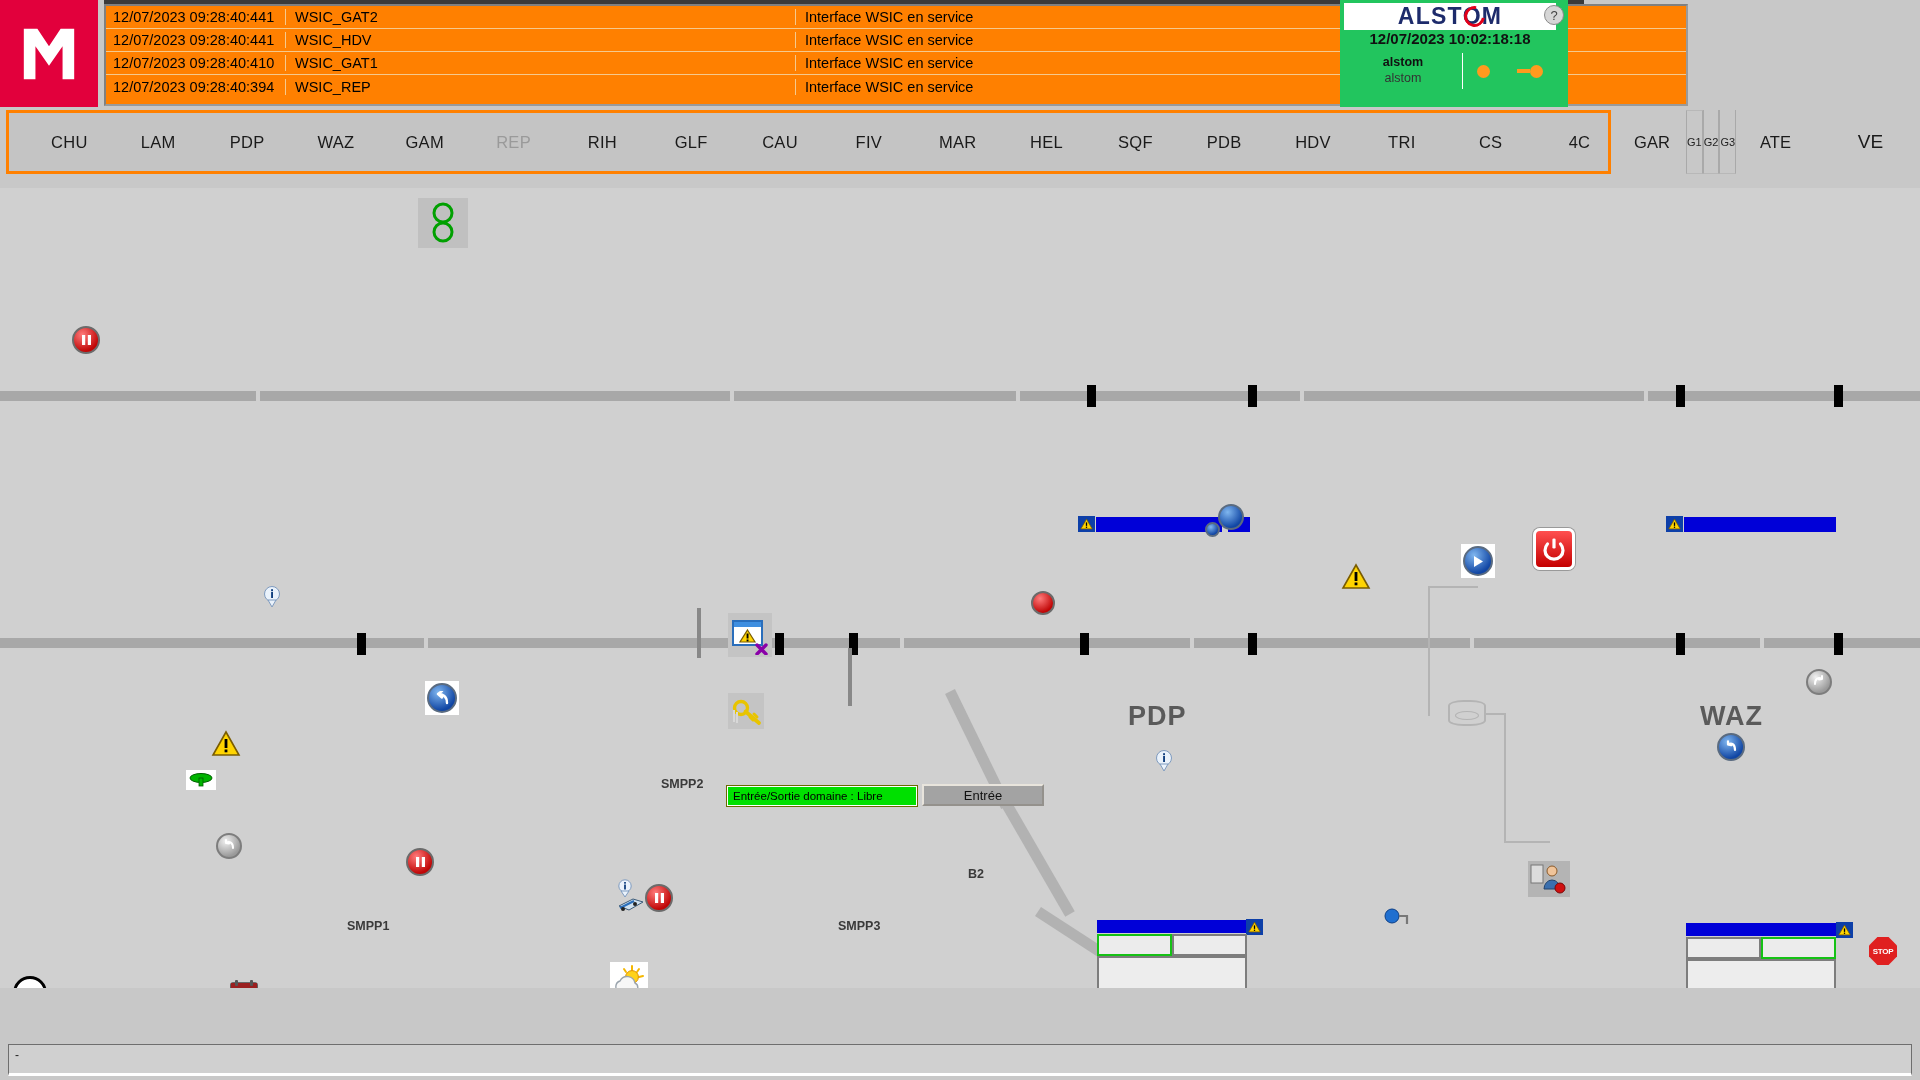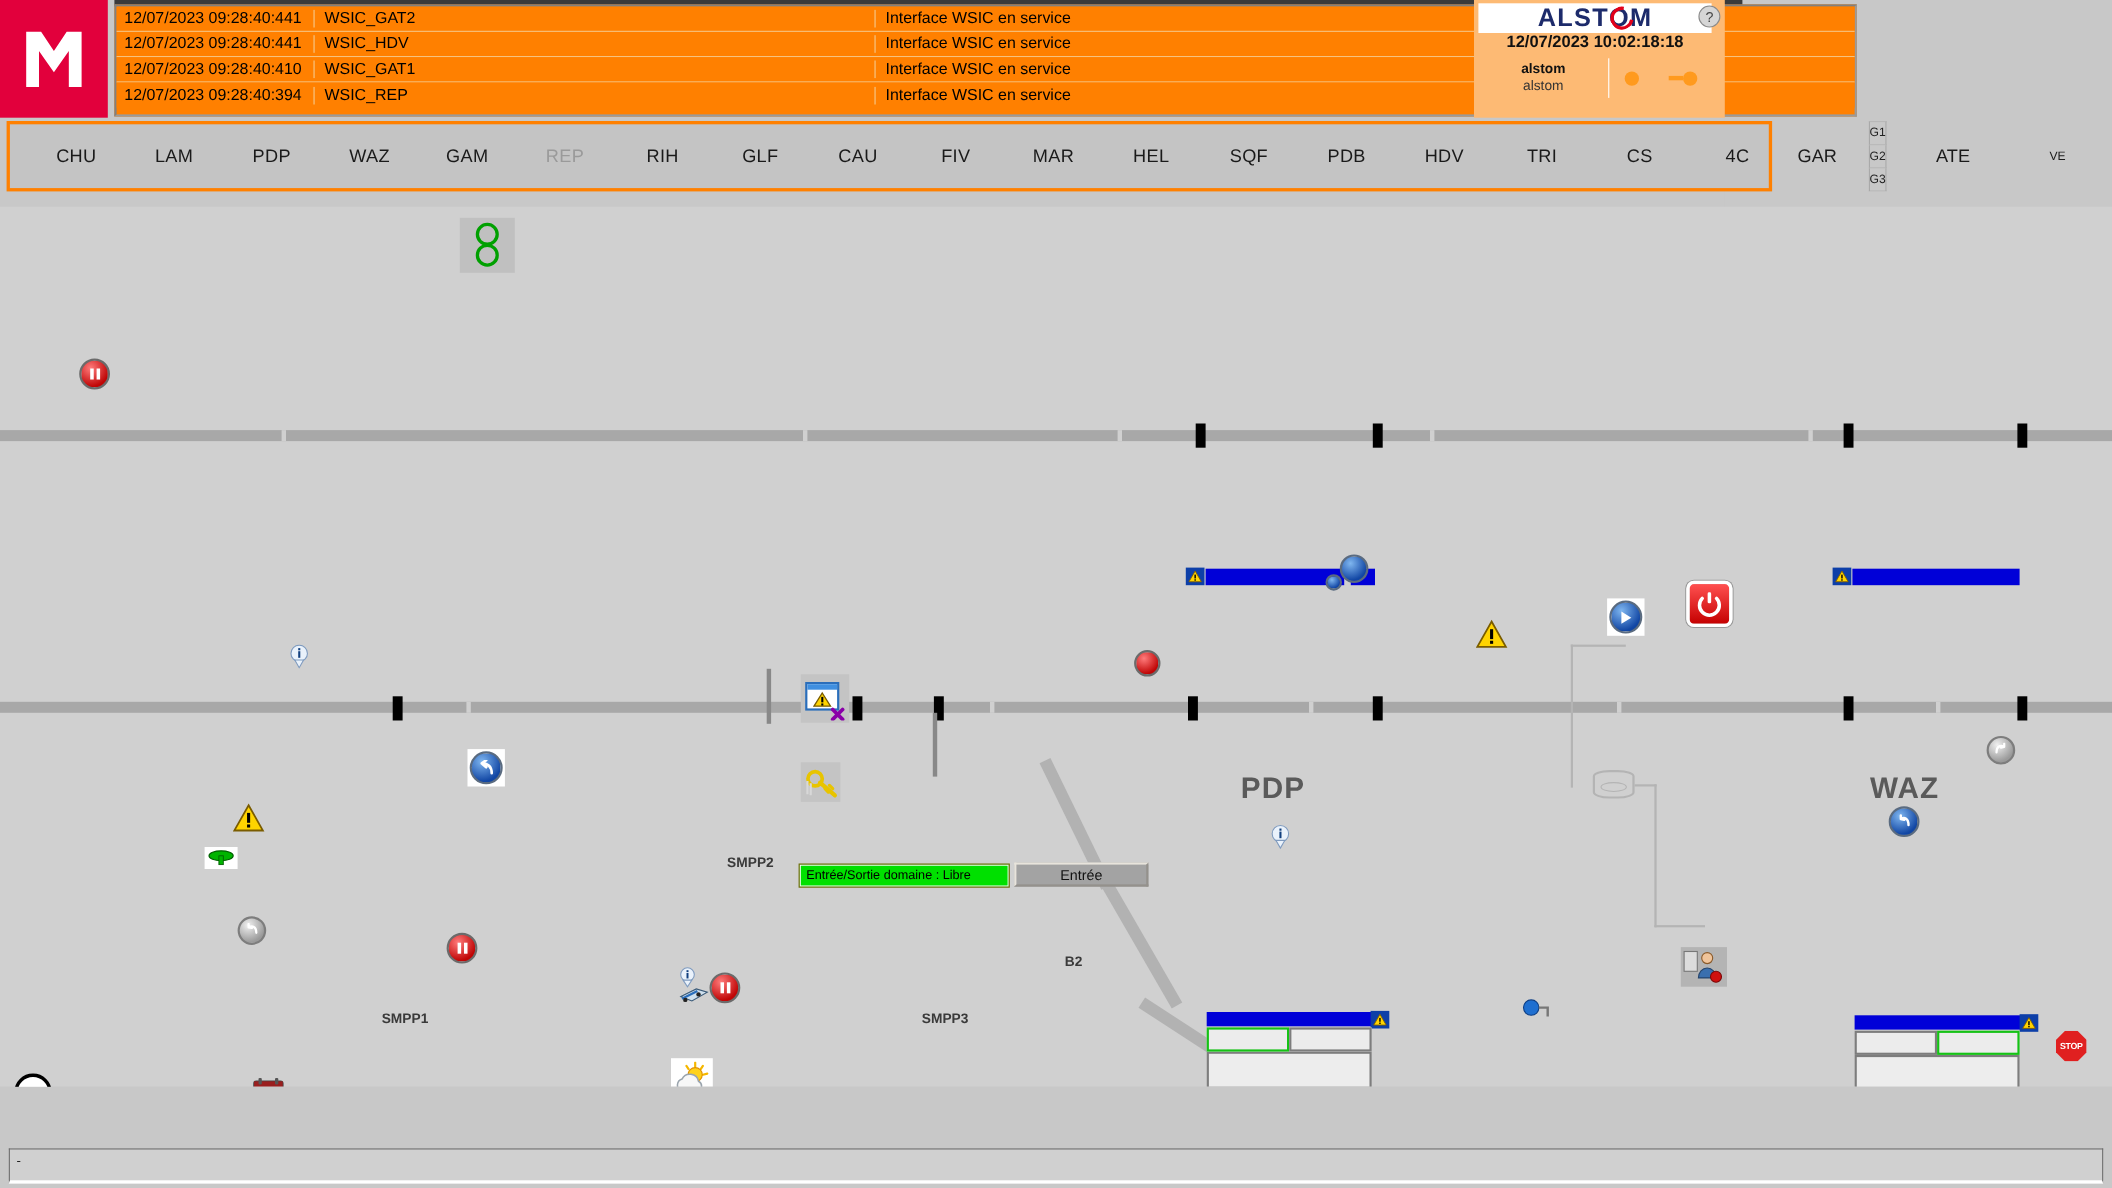--- a/index.html
+++ b/index.html
@@ -33,21 +33,21 @@
     font-size: 14.5px; color: #000;
   }
   .alarm-row:last-child { border-bottom: none; }
   .al-time { width: 180px; padding-left: 7px; border-right: 1px solid #f5c98d; }
   .al-name { width: 510px; padding-left: 9px; border-right: 1px solid #f5c98d; }
   .al-msg  { flex: 1; padding-left: 9px; }
 
   
   .hdr-right {
     position: absolute; right: 0; top: 0; width: 228px; height: 107px;
-    background: #fdba74;
+    background: #22c55e;
   }
   .brand-bar {
     position: absolute; left: 4px; top: 3px; width: 212px; height: 27px;
     background: #ffffff; display: flex; align-items: center; justify-content: center;
   }
   .brand-text {
     font-family: "Liberation Sans", sans-serif; font-weight: bold;
     font-size: 23px; letter-spacing: 1.2px; color: #1d2b6b;
   }
   .brand-o { position: relative; display: inline-block; color: #1d2b6b; }
@@ -88,30 +88,30 @@
     flex: 1; text-align: center; font-size: 16.5px; color: #1a1a1a;
     letter-spacing: .3px; cursor: pointer; margin-left: 32px;
   }
   .nav-item.disabled { color: #9a9a9a; }
 
   .nav-right {
     position: absolute; left: 1618px; top: 110px; width: 300px; height: 64px;
     display: flex; align-items: center;
   }
   .nav-gar { width: 68px; text-align: center; font-size: 16.5px; color: #1a1a1a; }
-  .g-stack { width: 42px; height: 64px; display: flex; flex-direction: column; align-items: center; }
+  .g-stack { width: 42px; height: 64px; display: flex; flex-direction: row; }
   .g-cell {
     flex: 1; border-left: 1px solid #a9a9a9; border-right: 1px solid #a9a9a9;
     border-bottom: 1px solid #b8b8b8;
     display: flex; align-items: center; justify-content: center;
     font-size: 11px; color: #222;
   }
   .g-cell:first-child { border-top: 1px solid #b8b8b8; }
   .nav-ate { flex: 1; text-align: center; font-size: 16.5px; color: #1a1a1a; }
-  .nav-ve  { flex: 1; text-align: center; font-size: 11px; color: #1a1a1a; }
+  .nav-ve  { flex: 1; text-align: center; font-size: 19px; color: #1a1a1a; }
 
   
   .mimic { position: absolute; left: 0; top: 188px; width: 1920px; height: 800px; background: #d0d0d0; }
 
   
   .track { position: absolute; height: 10px; background: #a8a8a8; }
   .track-gap { position: absolute; width: 4px; height: 10px; background: #d0d0d0; }
   .blk { position: absolute; width: 9px; height: 22px; background: #000; }
   .tick-v { position: absolute; width: 4px; background: #888; }
 

